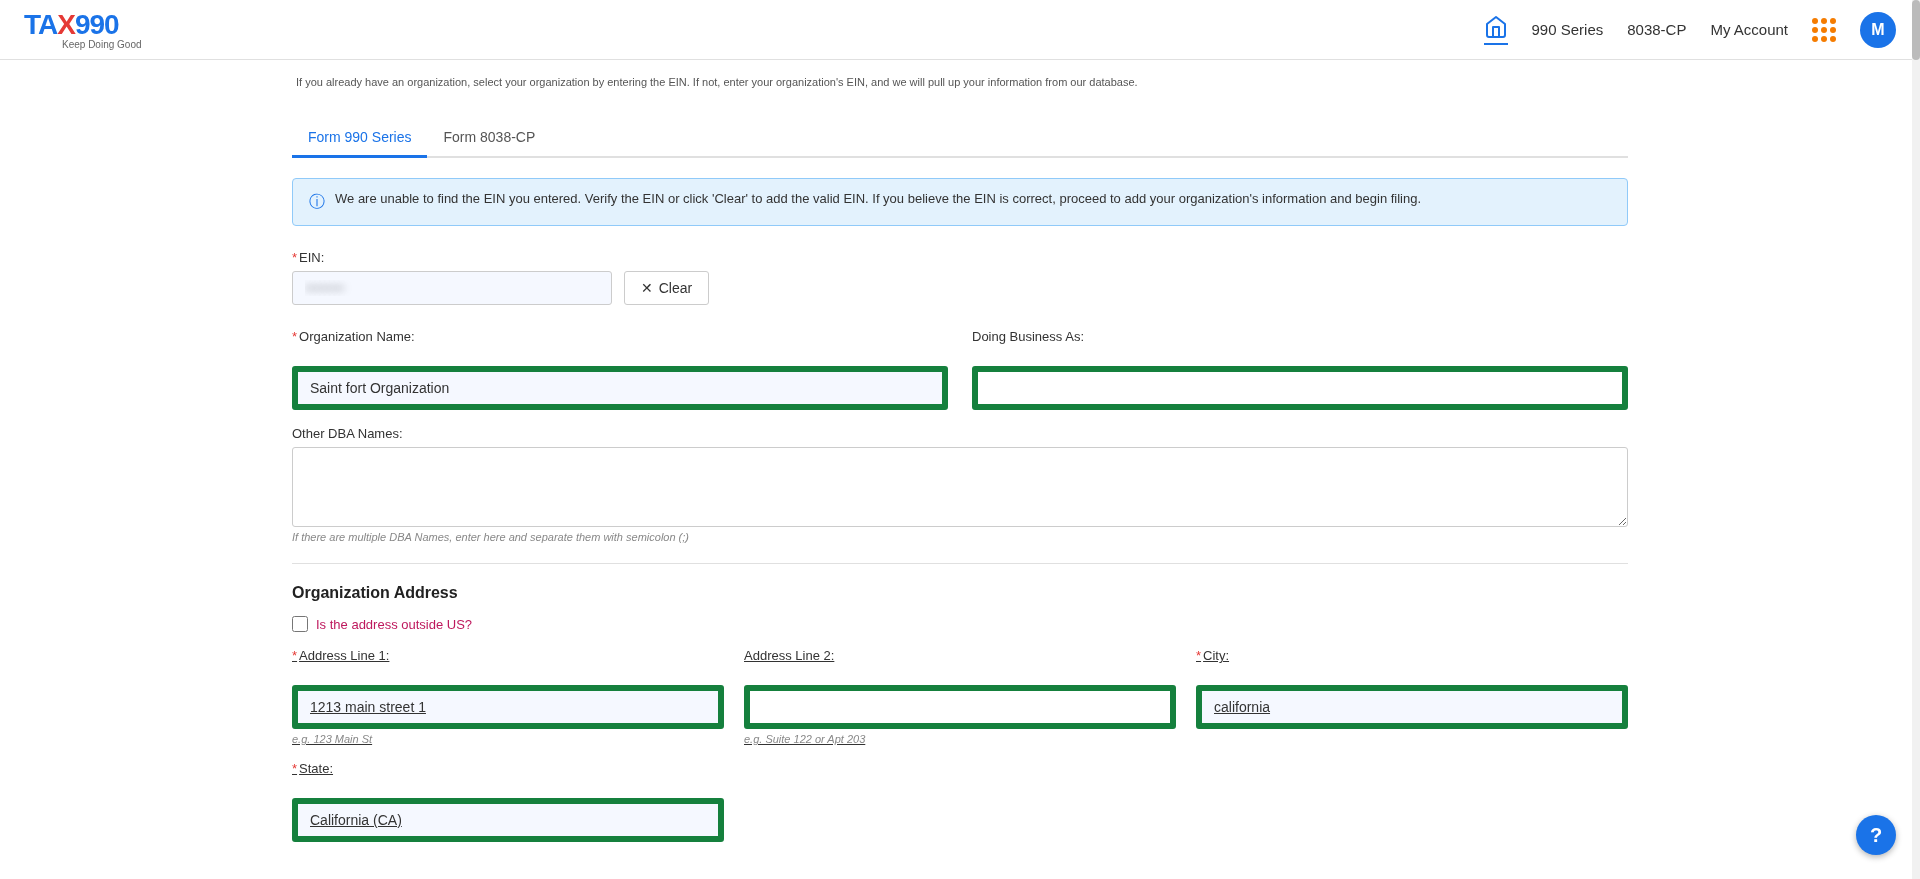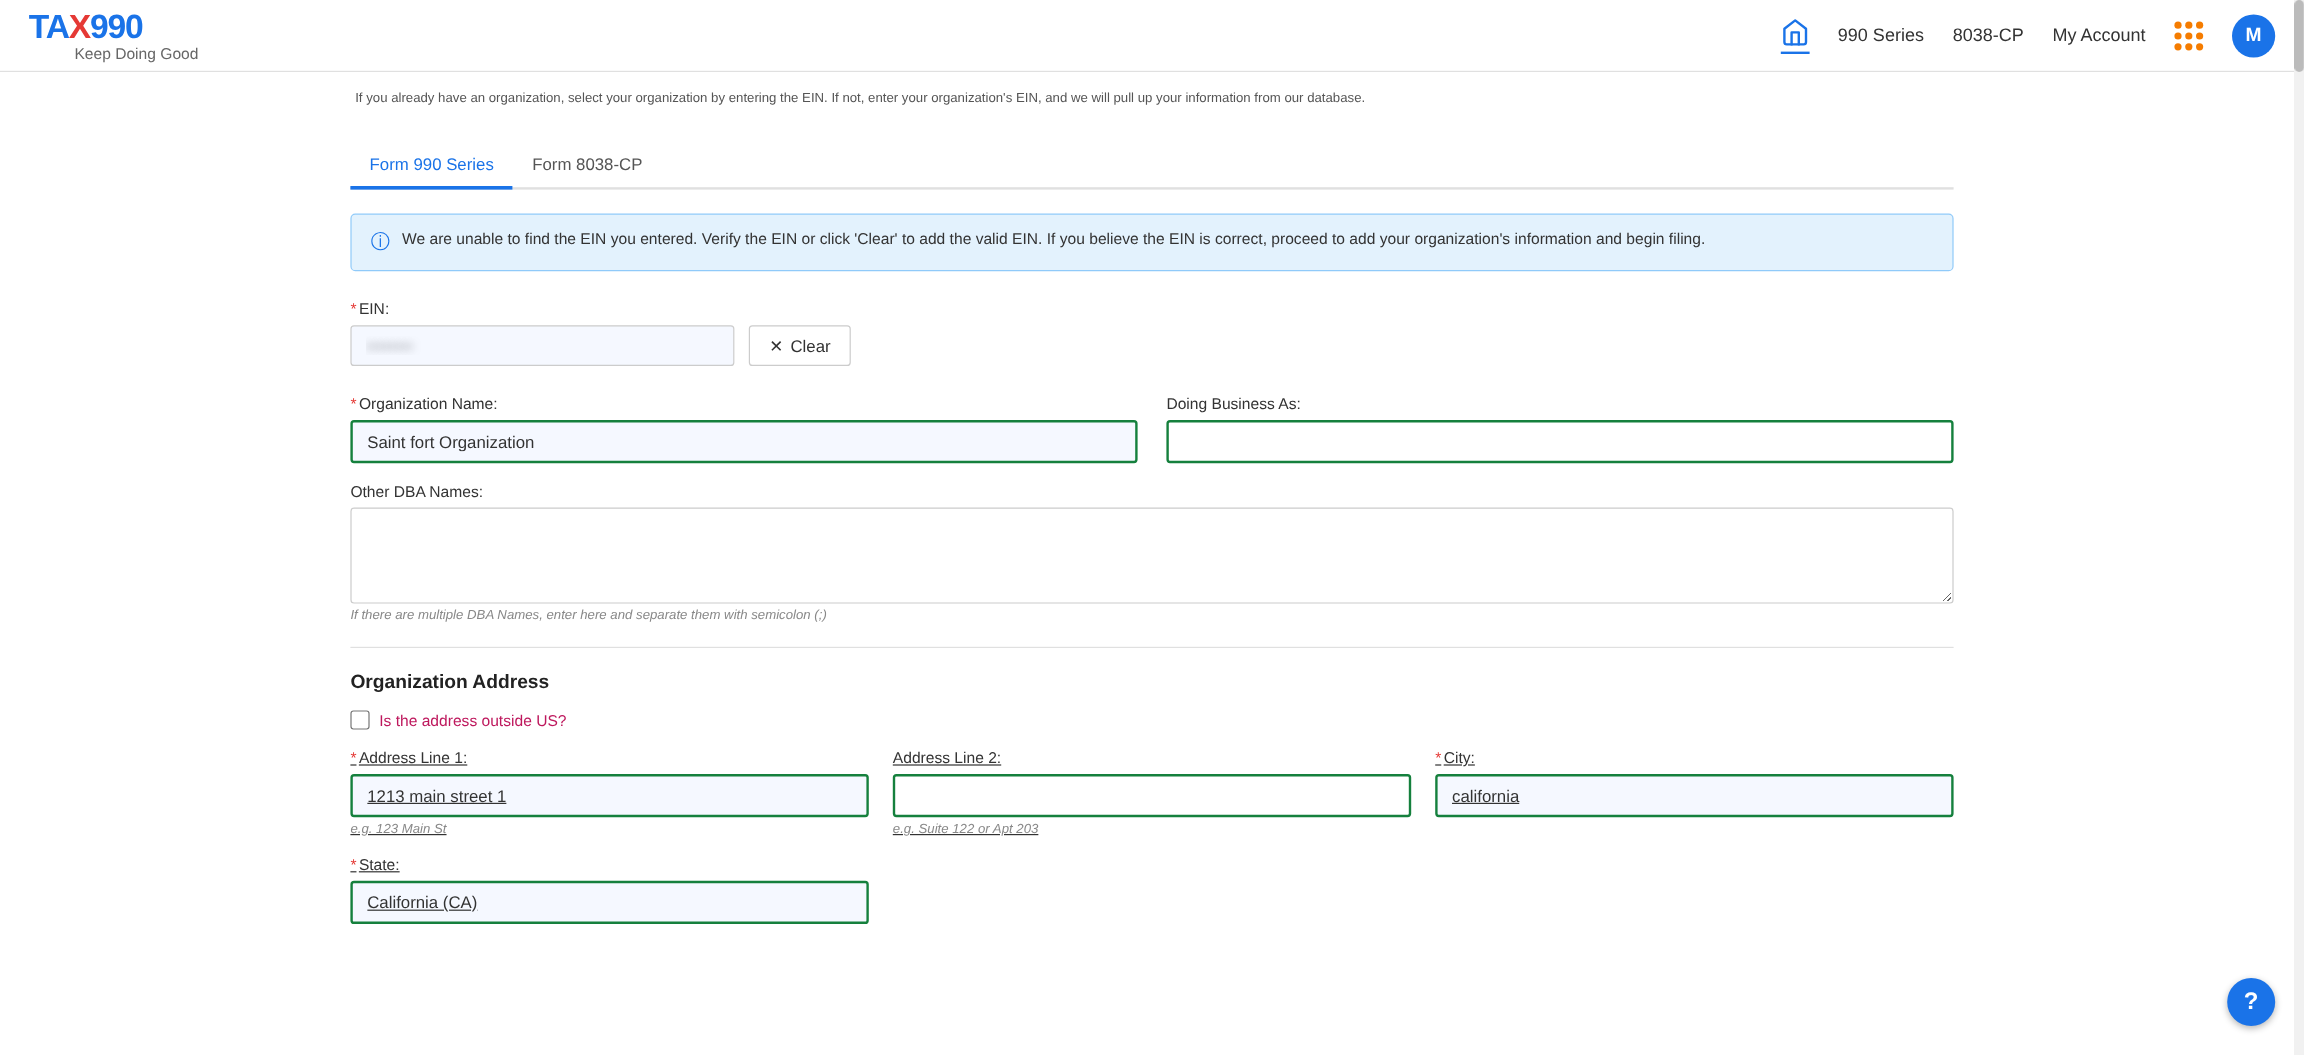--- a/index.html
+++ b/index.html
@@ -22,21 +22,21 @@
     }
     .logo-text {
       font-size: 28px;
       font-weight: bold;
       color: #333;
       letter-spacing: -1px;
     }
     .logo-tax { color: #1a73e8; }
     .logo-x { color: #e53935; }
     .logo-990 { color: #1a73e8; }
-    .logo-tagline { font-size: 13px; color: #666; margin-top: -2px; padding-left: 38px; }
+    .logo-tagline { font-size: 10px; color: #666; margin-top: -2px; padding-left: 38px; }
     .header-nav {
       display: flex;
       align-items: center;
       gap: 24px;
     }
     .nav-icon {
       display: flex;
       flex-direction: column;
       align-items: center;
       cursor: pointer;
@@ -148,26 +148,27 @@
       flex: 1;
     }
     .form-label {
       font-size: 13px;
       margin-bottom: 6px;
       color: #333;
     }
     .required { color: #e53935; margin-right: 2px; }
     .form-input {
       padding: 8px 12px;
-      border: 2px solid #15803d;
+      border: 6px solid #15803d;
       border-radius: 3px;
       font-size: 14px;
       background: #f5f8ff;
       color: #333;
       outline: none;
+      margin-top: 16px;
     }
     .form-input.white-bg { background: #fff; }
     .form-textarea {
       padding: 8px 12px;
       border: 1px solid #ccc;
       border-radius: 3px;
       font-size: 14px;
       background: #fff;
       color: #333;
       outline: none;

